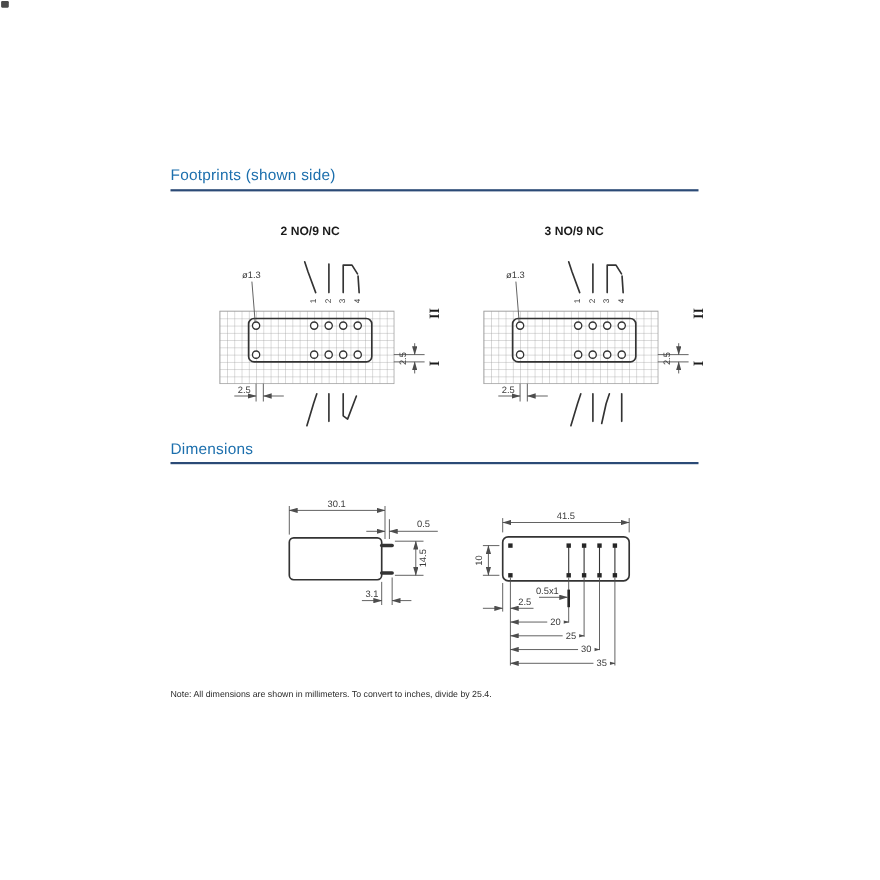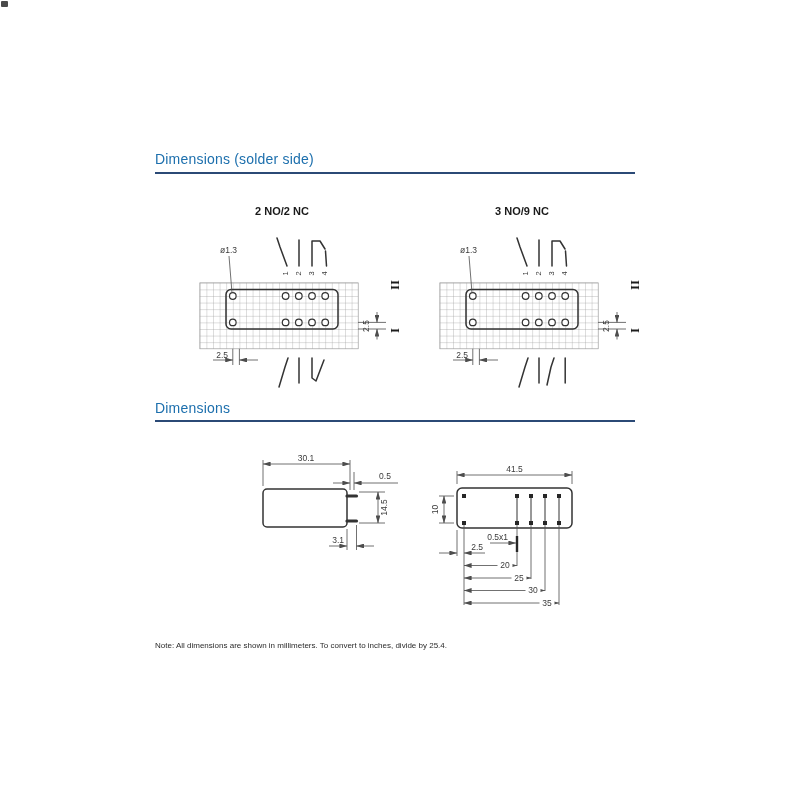--- a/index.html
+++ b/index.html
@@ -21,24 +21,24 @@
   .pin{fill:#262626;}
   .bg{fill:#fff;}
 </style>
 </head>
 <body>
 
 <div class="page">
 
   <div class="speck"></div>
 
-  <div class="sec-title" style="top:151px;">Dimensions (solder side)</div>
+  <div class="sec-title" style="top:151px;">Footprints (shown side)</div>
   <div class="sec-rule" style="top:172px;"></div>
 
-  <div class="fp-label" style="left:180px;top:205px;">2 NO/2 NC</div>
+  <div class="fp-label" style="left:180px;top:205px;">2 NO/9 NC</div>
   <div class="fp-label" style="left:420px;top:205px;">3 NO/9 NC</div>
 
   <svg style="left:180px;top:230px;" width="230" height="170" viewBox="0 0 230 170">
     <defs>
       <pattern id="fpL-grid" width="6.6" height="6.6" patternUnits="userSpaceOnUse">
         <path d="M6.6 0H0V6.6" fill="none" stroke="#9a9a9a" stroke-width="0.65"></path>
       </pattern>
       <marker id="fpL-ah" viewBox="0 0 10 6" refX="9.5" refY="3" markerWidth="8" markerHeight="4.8" markerUnits="userSpaceOnUse" orient="auto-start-reverse">
         <path d="M0 0L10 3L0 6z" fill="#4d4d4d"></path>
       </marker>
@@ -260,15 +260,15 @@
       <text x="89" y="140.5" text-anchor="middle">25</text>
       <line class="thin" x1="34" y1="150.5" x2="115" y2="150.5" marker-start="url(#bv-ah)" marker-end="url(#bv-ah)"></line>
       <rect class="bg" x="95.5" y="145.5" width="15" height="9"></rect>
       <text x="103" y="153" text-anchor="middle">30</text>
       <line class="thin" x1="34" y1="163" x2="129" y2="163" marker-start="url(#bv-ah)" marker-end="url(#bv-ah)"></line>
       <rect class="bg" x="109.5" y="158" width="15" height="9"></rect>
       <text x="117" y="165.5" text-anchor="middle">35</text>
     </g>
   </svg>
 
-  <div class="note" style="top:641px;">Note: All dimensions are shown in millimeters. To convert to inches, divide by 25.4.</div>
+  <div class="note" style="top:627px;">Note: All dimensions are shown in millimeters. To convert to inches, divide by 25.4.</div>
 
 </div>
 
 </body></html>

